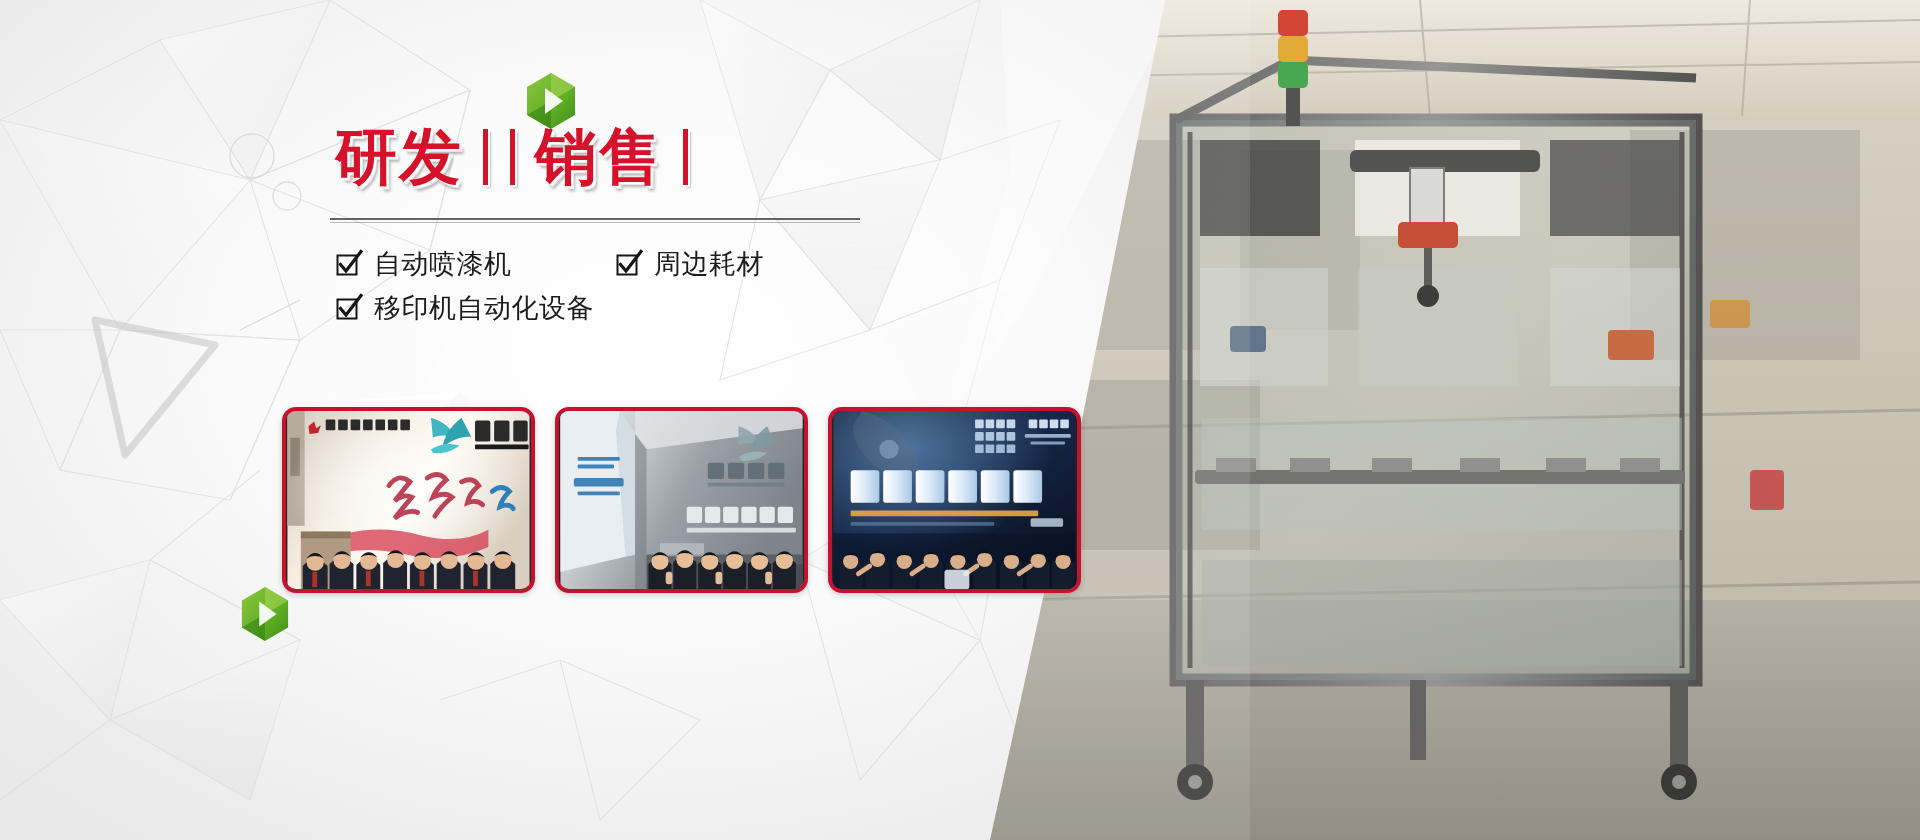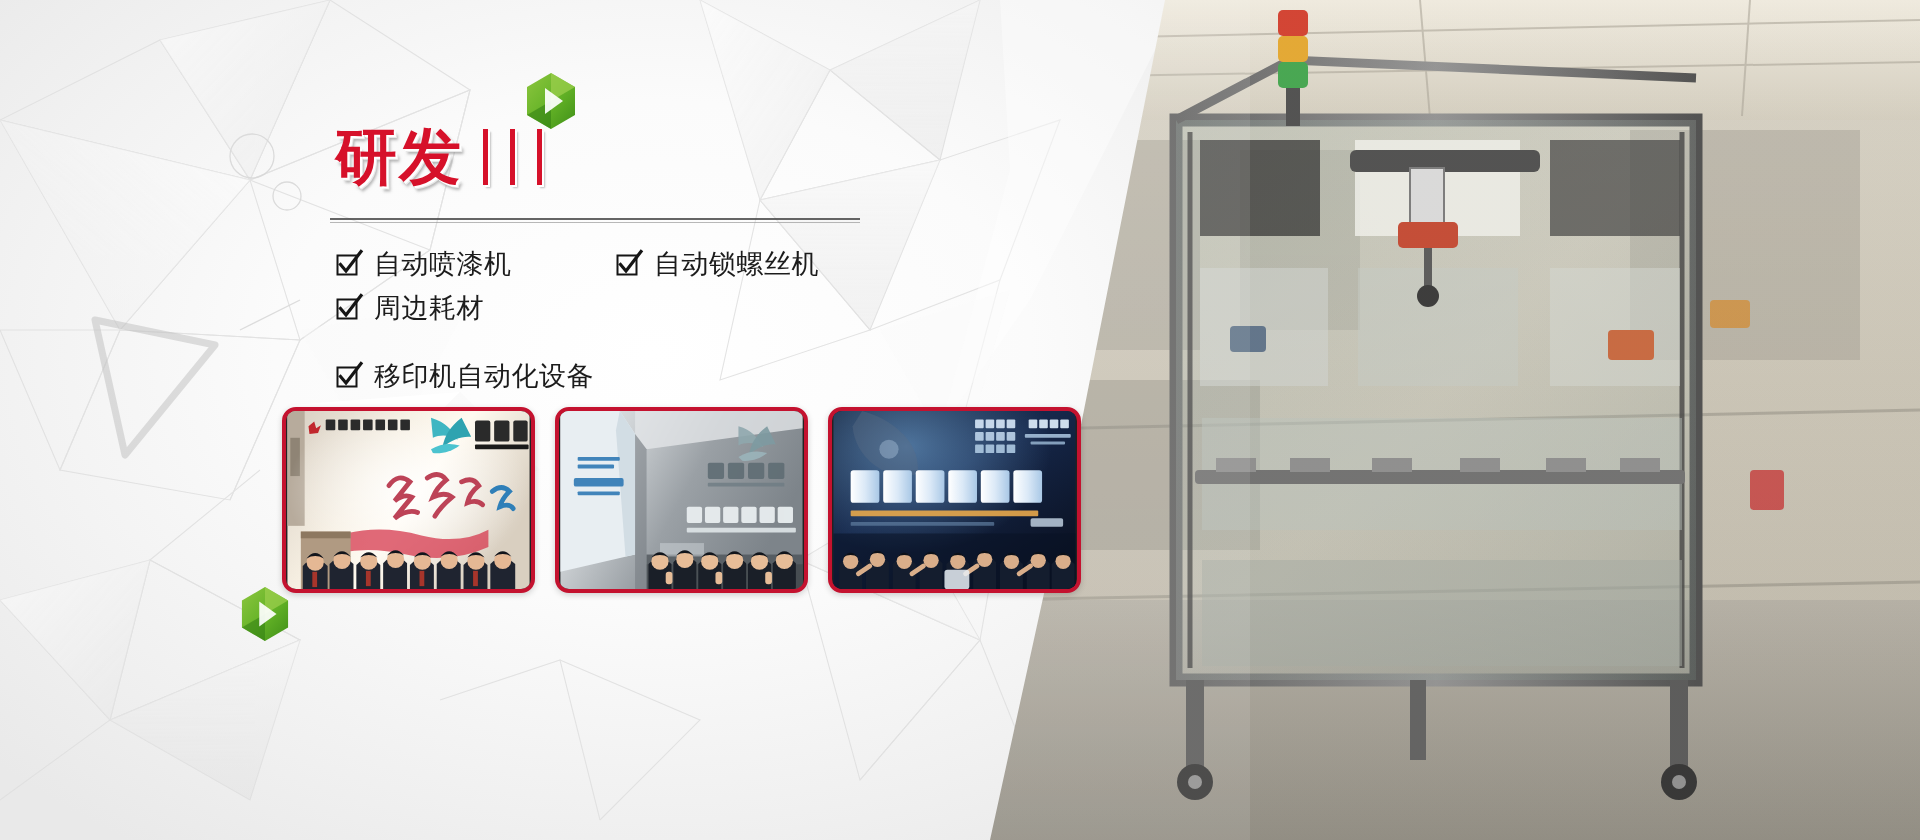--- a/index.html
+++ b/index.html
@@ -70,21 +70,21 @@
     position:absolute; left:334px; top:241px;
     width:560px;
     display:flex; flex-wrap:wrap;
   }
   .feature {
     display:flex; align-items:center;
     width:50%;
     height:44px;
     margin-bottom:0px;
   }
-  .feature.full { width:100%;margin-top:24px; }
+  .feature.full { width:100%; }
   .feature .cbox { width:30px; height:30px; position:relative; flex:0 0 auto; margin-right:10px; }
   .feature .cbox svg { display:block; position:absolute; left:0; top:0; }
   .feature .ftext {
     font-size:27px;
     color:#1c1c1c;
     font-weight:400;
     letter-spacing:0.5px;
     line-height:1;
   }
 
@@ -344,49 +344,41 @@
       <polygon points="26,1 50,15 26,29" fill="#9ed04f" opacity="0.7"></polygon>
       <polygon points="2,43 26,57 26,29" fill="#2f7c12" opacity="0.55"></polygon>
       <polygon points="20,16 38,29 20,42" fill="#ffffff" opacity="0.92"></polygon>
     </svg>
   </div>
 
   <div class="headline">
     <span class="word">研发</span>
     <span class="sep"></span>
     <span class="sep"></span>
+    <span class="word">销售</span>
     <span class="sep"></span>
   </div>
 
   <div class="divider">
     <div class="line1"></div>
     <div class="line2"></div>
   </div>
 
   <div class="features">
 
     <div class="feature">
       <span class="cbox">
         <svg width="30" height="30" viewBox="0 0 30 30" xmlns="http://www.w3.org/2000/svg">
           <rect x="3.5" y="7.5" width="19" height="19" fill="none" stroke="#151515" stroke-width="2"></rect>
           <path d="M6.5 16.5 L12 23 L27 3.5" fill="none" stroke="#151515" stroke-width="3.2" stroke-linecap="square" stroke-linejoin="miter"></path>
         </svg>
       </span>
       <span class="ftext">自动喷漆机</span>
     </div>
 
-    <div class="feature">
-      <span class="cbox">
-        <svg width="30" height="30" viewBox="0 0 30 30" xmlns="http://www.w3.org/2000/svg">
-          <rect x="3.5" y="7.5" width="19" height="19" fill="none" stroke="#151515" stroke-width="2"></rect>
-          <path d="M6.5 16.5 L12 23 L27 3.5" fill="none" stroke="#151515" stroke-width="3.2" stroke-linecap="square" stroke-linejoin="miter"></path>
-        </svg>
-      </span>
-      <span class="ftext">自动锁螺丝机</span>
-    </div>
 
 
     <div class="feature">
       <span class="cbox">
         <svg width="30" height="30" viewBox="0 0 30 30" xmlns="http://www.w3.org/2000/svg">
           <rect x="3.5" y="7.5" width="19" height="19" fill="none" stroke="#151515" stroke-width="2"></rect>
           <path d="M6.5 16.5 L12 23 L27 3.5" fill="none" stroke="#151515" stroke-width="3.2" stroke-linecap="square" stroke-linejoin="miter"></path>
         </svg>
       </span>
       <span class="ftext">周边耗材</span>

